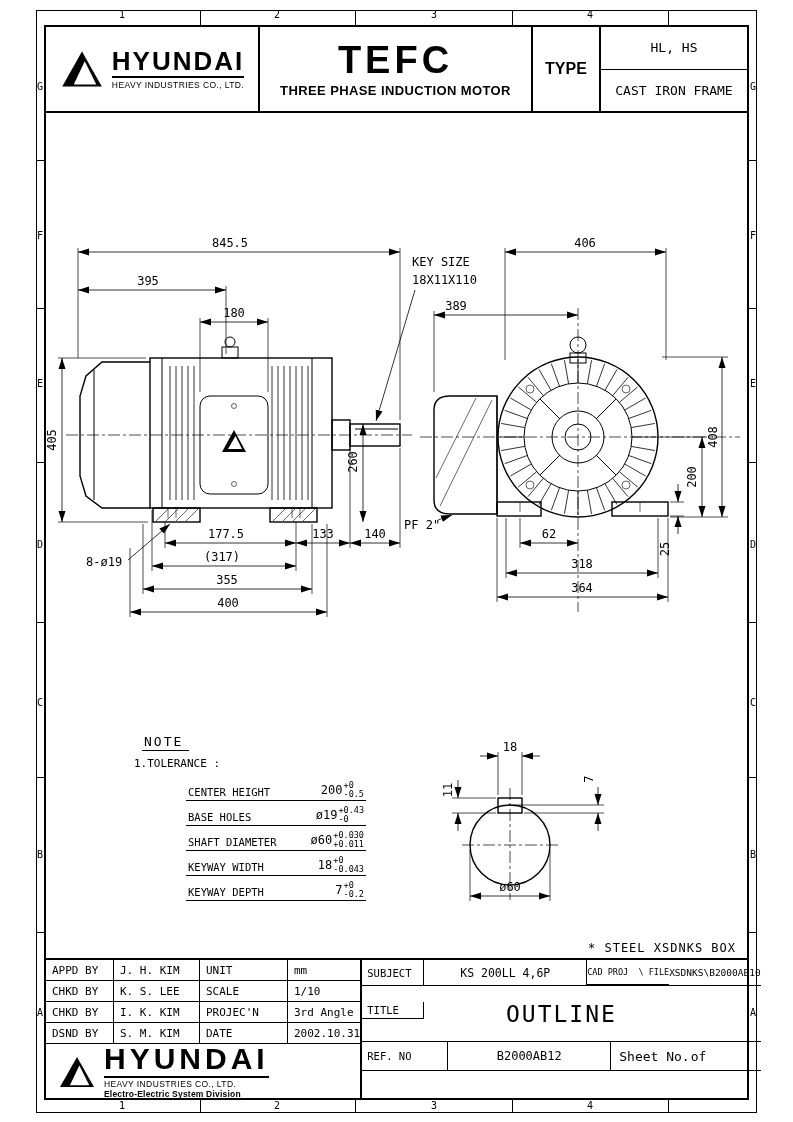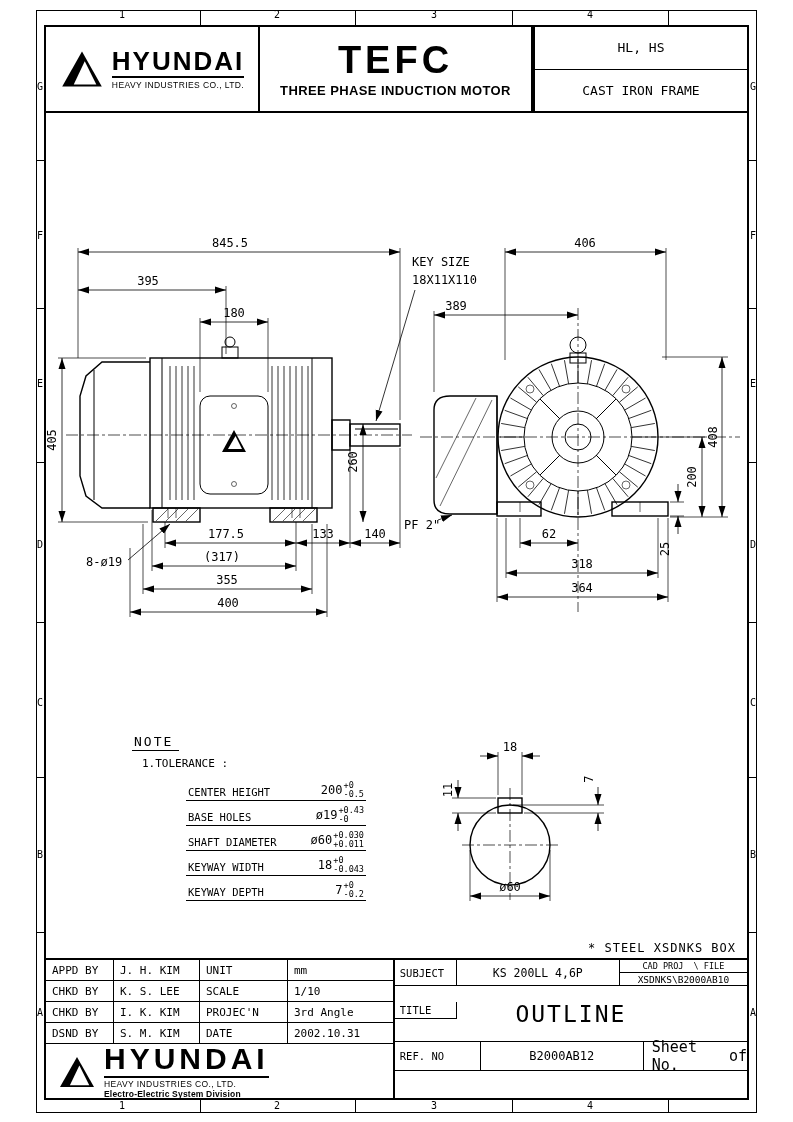--- a/index.html
+++ b/index.html
@@ -32,22 +32,22 @@
   .fin line{stroke:#000;stroke-width:.8}
   .cl{fill:none;stroke:#000;stroke-width:.7;stroke-dasharray:12 3 3 3}
   .ext{stroke:#000;stroke-width:.7}
   .dim{stroke:#000;stroke-width:.8;marker-start:url(#ar);marker-end:url(#ar)}
   .ldr{fill:none;stroke:#000;stroke-width:.8;marker-end:url(#ar)}
   text.dt{font:12px "DejaVu Sans Mono",monospace;text-anchor:middle;fill:#000}
   text.dtl{font:12px "DejaVu Sans Mono",monospace;text-anchor:start;fill:#000}
 
   
   .note{position:absolute;left:130px;top:731px;width:245px}
-  .note-title{font-size:13px;letter-spacing:2px;border-bottom:1px solid #000;display:inline-block;padding:0 6px 1px 2px;margin-left:2px}
-  .note-head{font-size:11px;margin:6px 0 6px 12px}
+  .note-title{font-size:13px;letter-spacing:2px;border-bottom:1px solid #000;display:inline-block;padding:0 6px 1px 2px;margin-left:12px}
+  .note-head{font-size:11px;margin:6px 0 6px 4px}
   .note-rows{margin-left:56px;width:180px}
   .note-row{display:flex;align-items:flex-end;justify-content:space-between;border-bottom:1px solid #000;height:25px;padding:0 2px 2px}
   .nr-label{font-size:10.5px}
   .nr-val{font-size:12px;display:flex;align-items:center;gap:1px;line-height:1}
   .nr-tol{display:inline-flex;flex-direction:column;font-size:8.5px;line-height:8.5px;text-align:left}
   .conduit{position:absolute;left:588px;top:941px;font:12px "DejaVu Sans Mono",monospace;letter-spacing:1px}
 
   
   .tb{position:absolute;left:46px;top:958px;width:701px;height:140px;border-top:2px solid #000;display:flex;background:#fff}
   .tb-left{width:350px;border-right:2px solid #000;display:flex;flex-direction:column}
@@ -55,32 +55,32 @@
   .tb-c{border-right:1px solid #000;border-bottom:1px solid #000;display:flex;align-items:center;padding-left:6px;white-space:nowrap}
   .tb-c.last{border-right:none}
   .tb-logo{flex:1;display:flex;align-items:center;padding-left:12px;gap:8px}
   .brand-word2{font:bold 30px "Liberation Sans",sans-serif;letter-spacing:4px;line-height:1;border-bottom:2px solid #000;padding-bottom:2px;display:inline-block}
   .brand-sub2{font:8.5px "Liberation Sans",sans-serif;letter-spacing:.4px;margin-top:1px}
   .brand-div2{font:bold 8.5px "Liberation Sans",sans-serif;letter-spacing:.2px}
   .tb-right{flex:1;display:flex;flex-direction:column}
   .tbr-row1{height:26px;display:flex;border-bottom:1px solid #000}
   .subj-label{width:62px;border-right:1px solid #000;font-size:10.5px;display:flex;align-items:center;padding-left:5px}
   .subj-val{width:163px;border-right:1px solid #000;display:flex;align-items:center;justify-content:center;font-size:11.5px}
-  .cad{flex:1;display:flex;flex-direction:column}
+  .cad{flex:1;display:flex;}
   .cad-l{flex:1;border-bottom:1px solid #000;font-size:8.5px;display:flex;align-items:center;justify-content:center;white-space:pre}
   .cad-v{flex:1;font-size:9.5px;display:flex;align-items:center;justify-content:center}
   .tbr-row2{height:56px;position:relative;border-bottom:1px solid #000}
   .title-label{position:absolute;left:0;top:16px;width:62px;height:17px;border-right:1px solid #000;border-bottom:1px solid #000;font-size:10.5px;display:flex;align-items:center;padding-left:5px;background:#fff}
   .title-val{position:absolute;inset:0;display:flex;align-items:center;justify-content:center;font-size:23px;letter-spacing:2px}
   .tbr-row3{height:29px;display:flex;border-bottom:1px solid #000}
   .tbr-row4{height:29px;display:flex}
   .rc-label{width:86px;border-right:1px solid #000;font-size:10.5px;display:flex;align-items:center;padding-left:5px}
   .rc-val{width:163px;border-right:1px solid #000;display:flex;align-items:center;justify-content:center;font-size:12px}
   .rc-val.big{font-size:16px}
-  .rc-extra{flex:1;display:flex;align-items:center;padding-left:8px;font-size:15px;gap:32px}
+  .rc-extra{flex:1;display:flex;align-items:center;padding-left:8px;font-size:13px;gap:1px}
 </style>
 </head>
 <body>
 
 <div class="page">
 
   <div class="border-outer"></div>
   <div class="border-inner"></div>
 
   <span class="zone" style="left:34px;top:81px">G</span>
@@ -114,20 +114,21 @@
       </svg>
       <div>
         <span class="brand-word">HYUNDAI</span>
         <div class="brand-sub">HEAVY INDUSTRIES CO., LTD.</div>
       </div>
     </div>
     <div class="h-prod">
       <div class="tefc">TEFC</div>
       <div class="tefc-sub">THREE PHASE INDUCTION MOTOR</div>
     </div>
+    <div class="h-type">TYPE</div>
     <div class="h-vals">
       <div>HL, HS</div>
       <div>CAST IRON FRAME</div>
     </div>
   </div>
 
   <svg class="dwg" width="793" height="1122" viewBox="0 0 793 1122">
     <defs>
       <marker id="ar" viewBox="0 0 11 8" refX="11" refY="4" markerWidth="11" markerHeight="8" markerUnits="userSpaceOnUse" orient="auto-start-reverse">
         <path d="M0,0.5 L11,4 L0,7.5 Z" fill="#000"></path>

